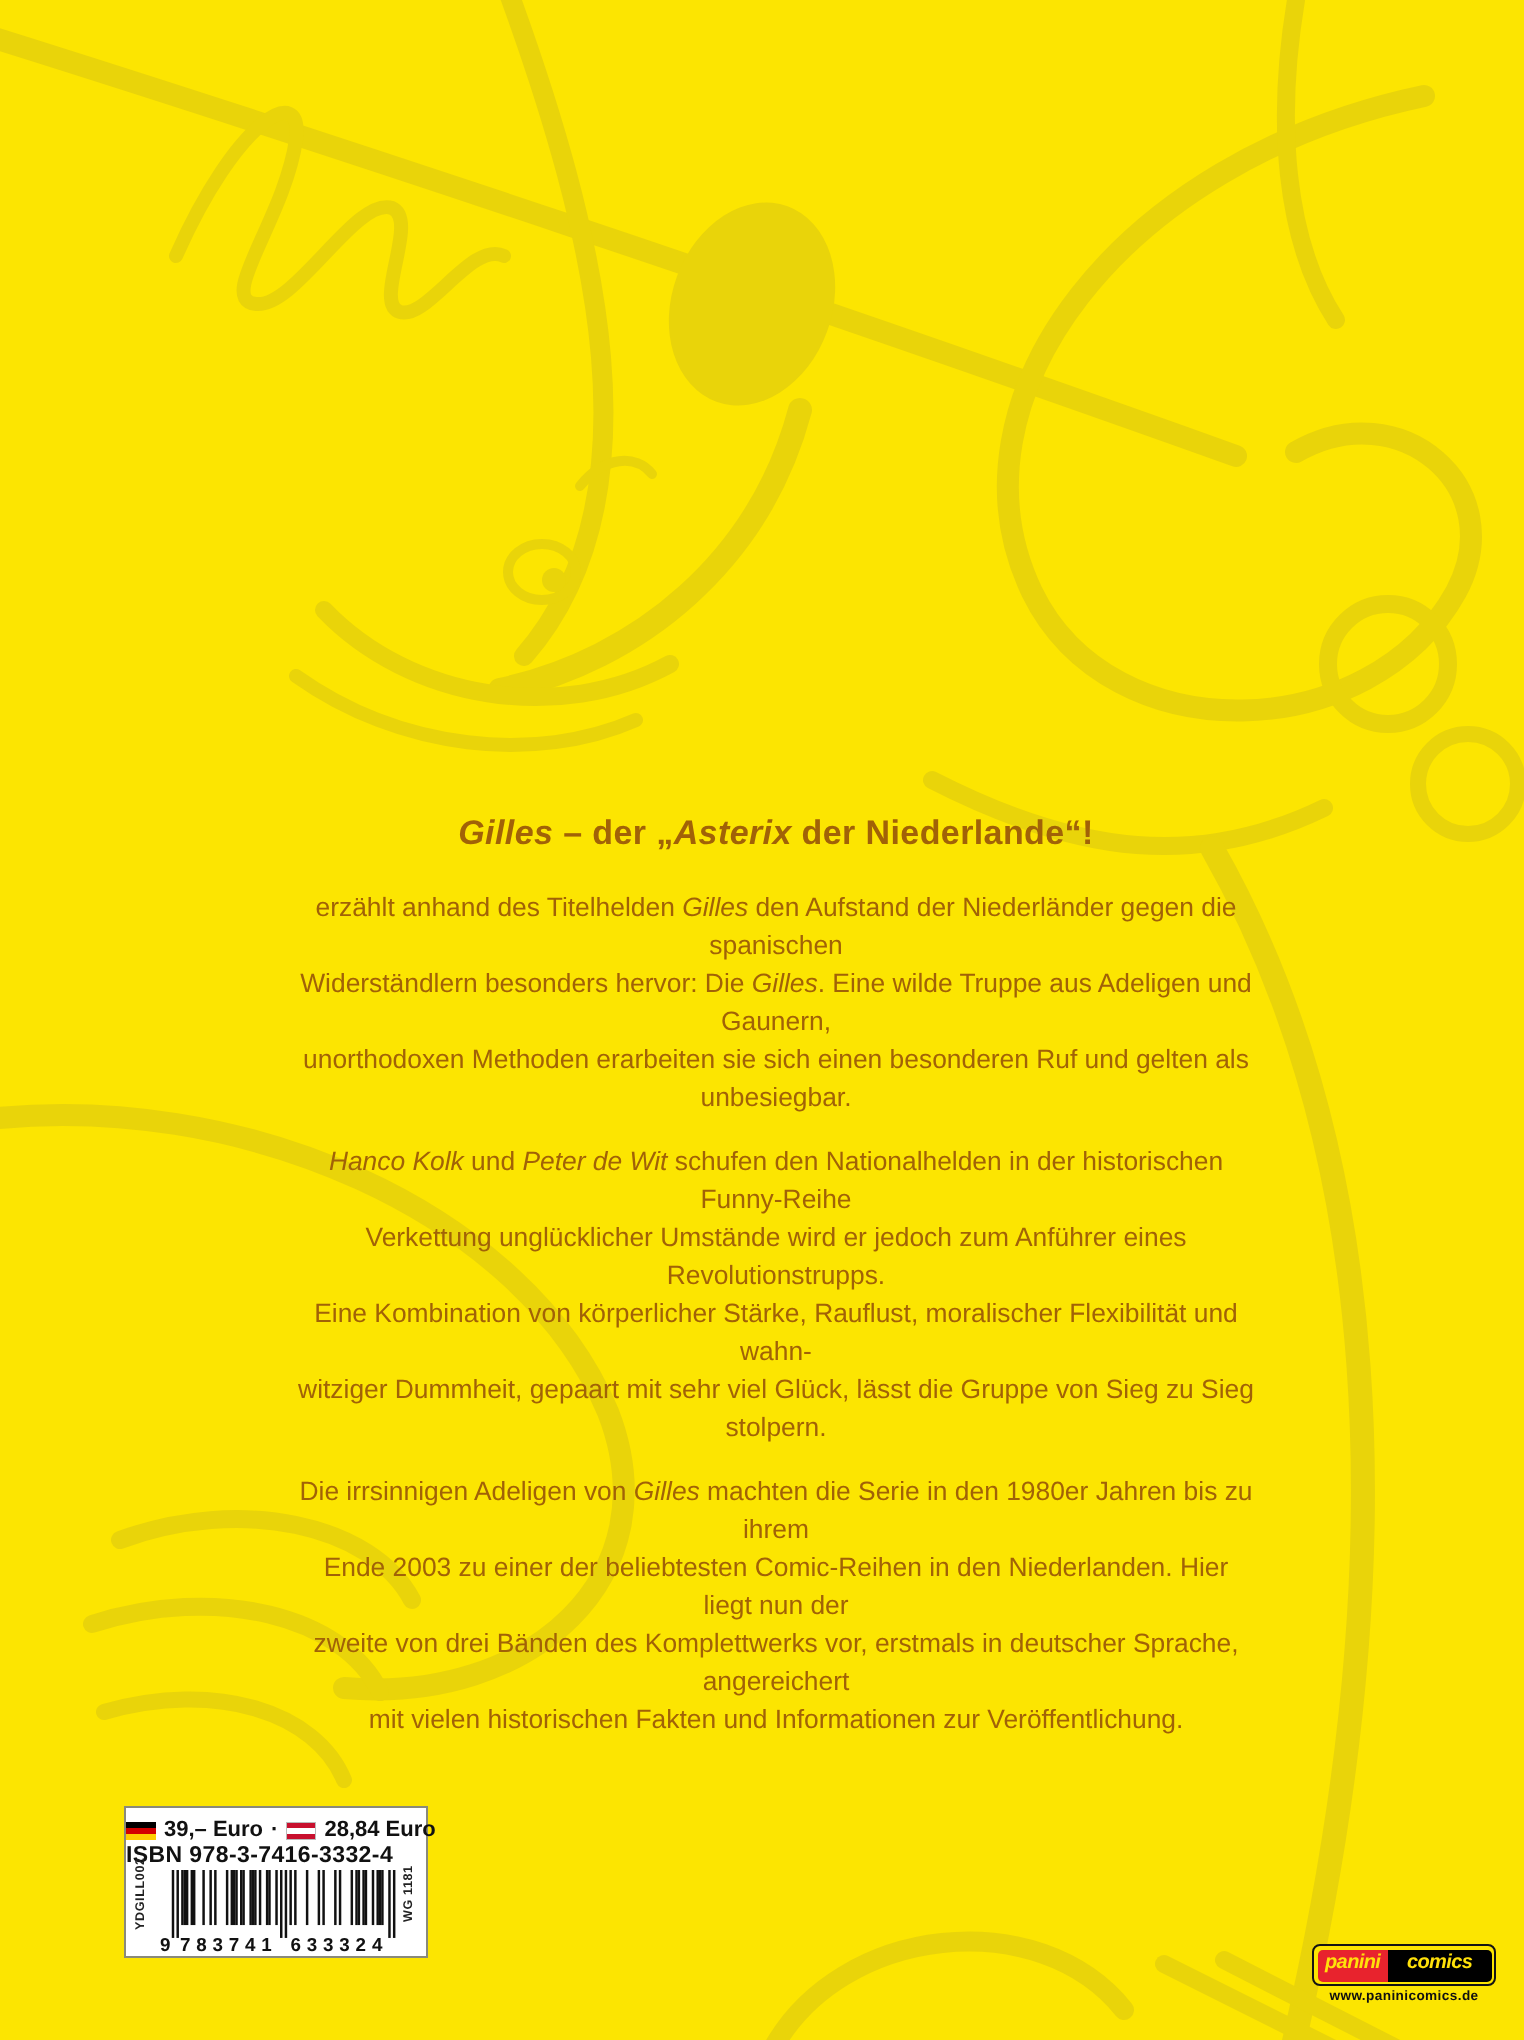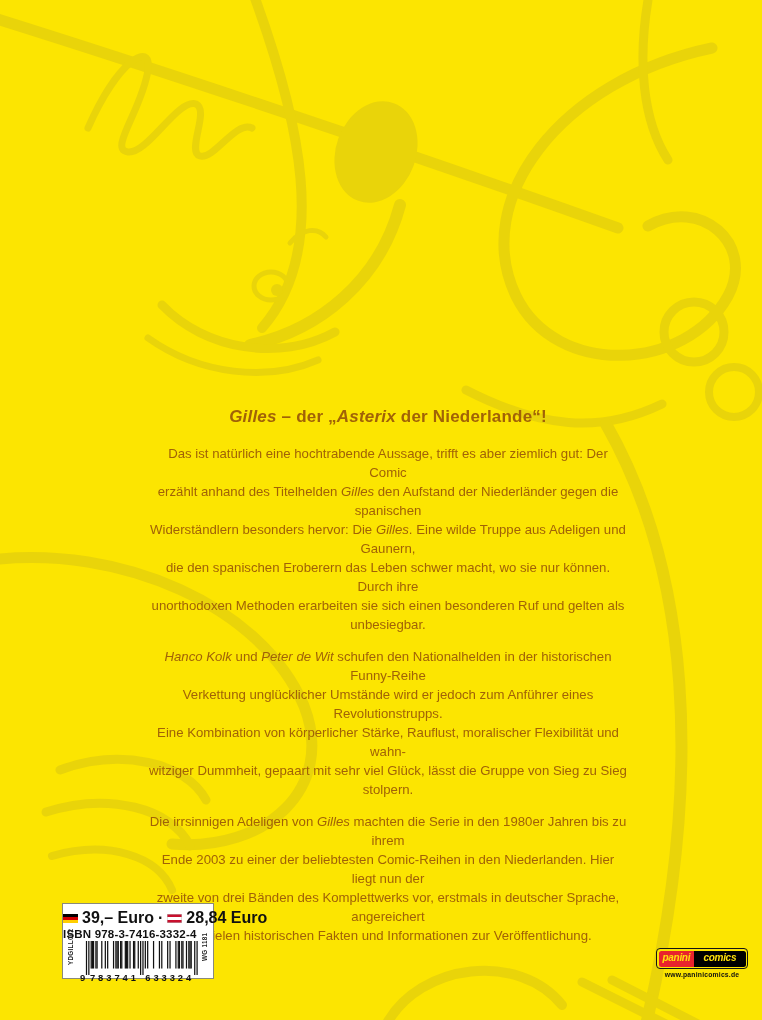--- a/index.html
+++ b/index.html
@@ -22,21 +22,21 @@
   em{font-style:italic;}
 
   
   .price-box{
     position:absolute;left:62px;top:903px;width:152px;height:76px;
     background:#ffffff;border:1px solid #8a8a7a;box-sizing:border-box;
     color:#111;
   }
   .price-row{
     display:flex;align-items:center;justify-content:flex-start;gap:4px;
-    margin-top:5px;font-size:16px;font-weight:bold;white-space:nowrap;
+    margin-top:5px;font-size:11px;font-weight:bold;white-space:nowrap;
   }
   .flag{display:inline-block;width:15px;height:9px;flex:0 0 auto;}
   .flag-de{background:linear-gradient(#000 0 33%,#d40000 33% 66%,#ffce00 66%);}
   .flag-at{background:linear-gradient(#c8102e 0 33%,#ffffff 33% 66%,#c8102e 66%);box-shadow:0 0 0 .5px #bbb inset;}
   .isbn-row{font-size:11.5px;font-weight:bold;letter-spacing:.2px;margin-top:1px;}
   .barcode-wrap{margin:1px 13px 0 17px;}
   .barcode-svg{display:block;width:100%;height:41px;}
   .barcode-svg text{font-family:"Liberation Sans",sans-serif;font-size:8px;font-weight:bold;fill:#111;}
   .code-vert{
     position:absolute;top:14px;height:58px;width:10px;
@@ -44,21 +44,21 @@
     font-size:6.3px;font-weight:bold;letter-spacing:.3px;color:#222;
     text-align:center;line-height:10px;
   }
   .code-left{left:3px;}
   .code-right{right:3px;}
 
   
   .panini{position:absolute;left:656px;top:948px;width:92px;text-align:center;}
   .panini-box{
     display:flex;align-items:stretch;border:1.3px solid #141414;border-radius:4px;
-    padding:1.5px;background:#fce501;box-sizing:border-box;
+    padding:1.5px;background:#fce501;box-sizing:border-box;margin-top:24px;
   }
   .panini-seg{
     font-size:10px;font-weight:bold;font-style:italic;letter-spacing:-.3px;
     color:#ffe10a;line-height:12px;padding:1.5px 4px 2.5px 4px;white-space:nowrap;
   }
   .panini-red{background:#e8232d;border-radius:2.5px 0 0 2.5px;}
   .panini-black{background:#000000;border-radius:0 2.5px 2.5px 0;flex:1;}
   .panini-url{font-size:6.8px;font-weight:bold;color:#111;margin-top:2px;letter-spacing:.2px;}
 </style>
 </head>
@@ -88,24 +88,22 @@
   <path d="M 386 1025 C 420 962 520 952 562 1005" stroke-width="10"></path>
   <path d="M 582 982 L 668 1025" stroke-width="9"></path>
   <path d="M 612 980 L 700 1025" stroke-width="9"></path>
 </svg>
 
 <div class="blurb">
   <div class="blurb-title">
       <div><em>Gilles</em><span> – der „</span><em>Asterix</em><span> der Niederlande“!</span></div>
     </div>
   <div class="para">
-      <div><span>Das ist natürlich eine hochtrabende Aussage, trifft es aber ziemlich gut: Der Comic</span></div>
       <div><span>erzählt anhand des Titelhelden </span><em>Gilles</em><span> den Aufstand der Niederländer gegen die spanischen</span></div>
       <div><span>Widerständlern besonders hervor: Die </span><em>Gilles</em><span>. Eine wilde Truppe aus Adeligen und Gaunern,</span></div>
-      <div><span>die den spanischen Eroberern das Leben schwer macht, wo sie nur können. Durch ihre</span></div>
       <div><span>unorthodoxen Methoden erarbeiten sie sich einen besonderen Ruf und gelten als unbesiegbar.</span></div>
     </div>
   <div class="para">
       <div><em>Hanco Kolk</em><span> und </span><em>Peter de Wit</em><span> schufen den Nationalhelden in der historischen Funny-Reihe</span></div>
       <div><span>Verkettung unglücklicher Umstände wird er jedoch zum Anführer eines Revolutionstrupps.</span></div>
       <div><span>Eine Kombination von körperlicher Stärke, Rauflust, moralischer Flexibilität und wahn-</span></div>
       <div><span>witziger Dummheit, gepaart mit sehr viel Glück, lässt die Gruppe von Sieg zu Sieg stolpern.</span></div>
     </div>
   <div class="para">
       <div><span>Die irrsinnigen Adeligen von </span><em>Gilles</em><span> machten die Serie in den 1980er Jahren bis zu ihrem</span></div>

